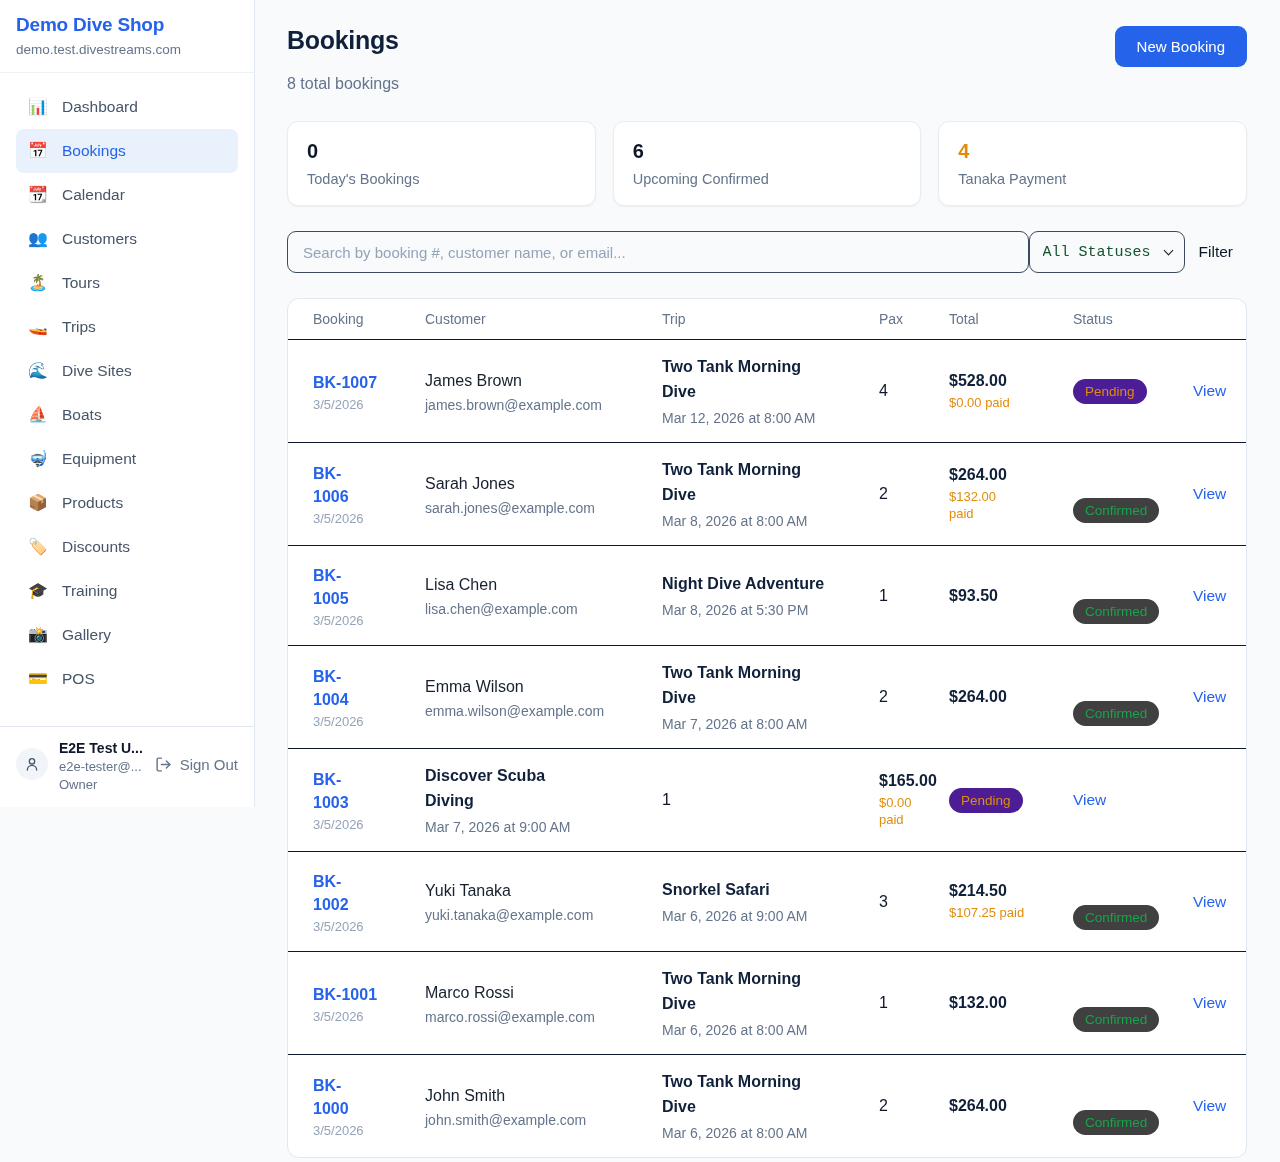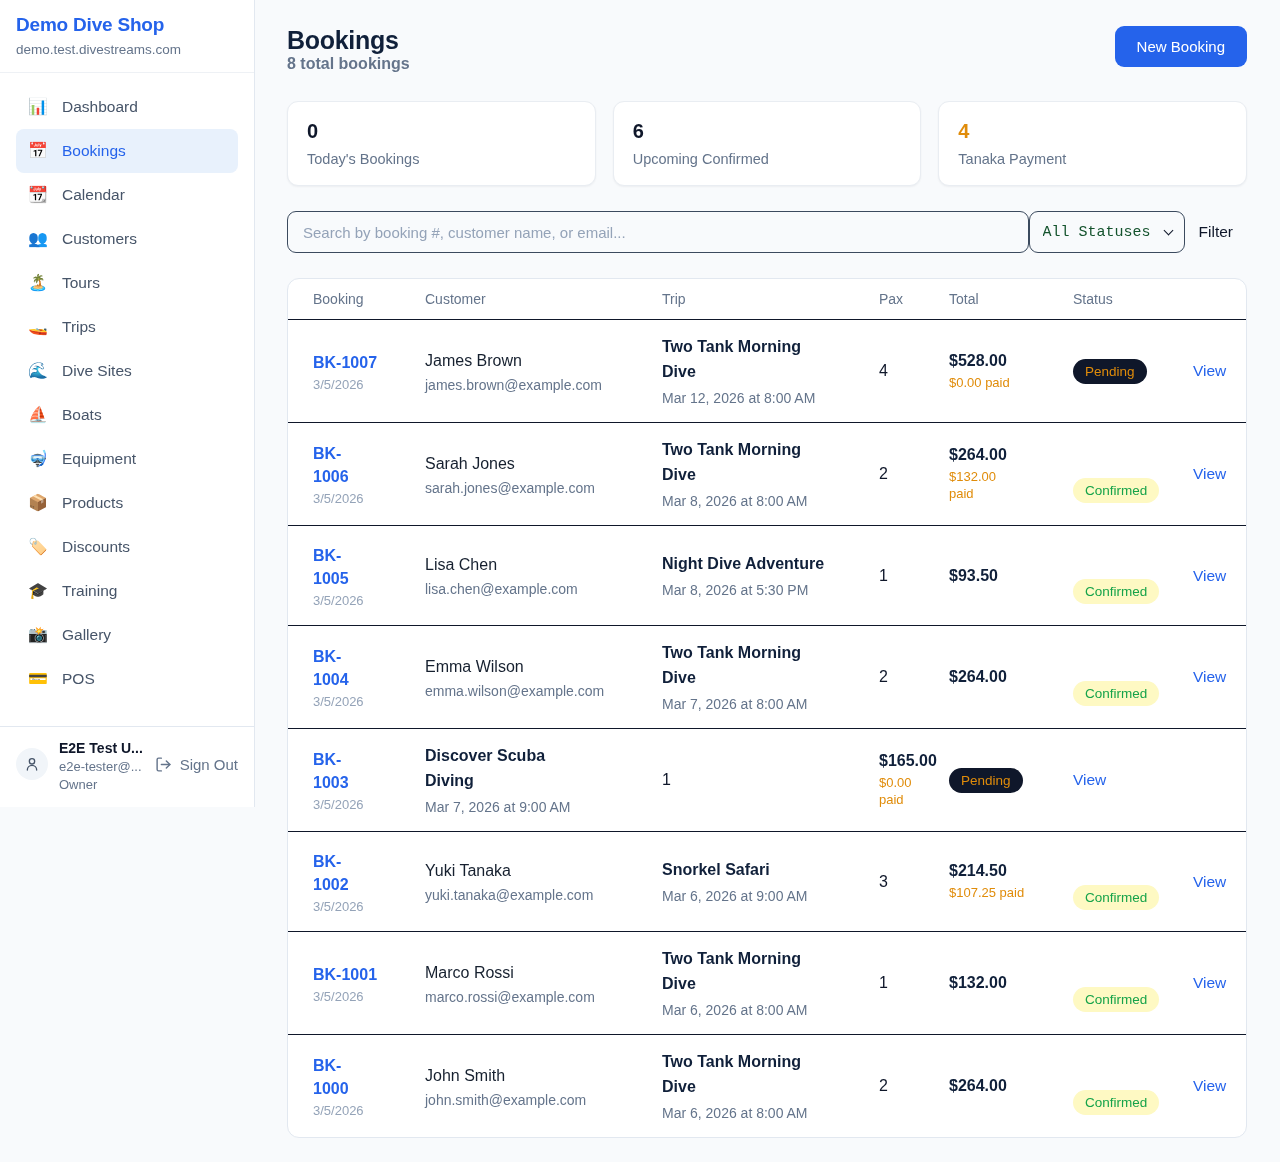--- a/index.html
+++ b/index.html
@@ -18,21 +18,21 @@
   .avatar { width:32px; height:32px; border-radius:50%; background:#f1f5f9; display:flex; align-items:center; justify-content:center; margin-top:8px; flex:0 0 32px; }
   .user-info { flex:1; min-width:0; }
   .user-name { font-size:14px; font-weight:700; color:#0f172a; }
   .user-email, .user-role { font-size:13px; color:#64748b; margin-top:3px; }
   .signout { display:flex; align-items:center; gap:8px; color:#64748b; font-size:15px; margin-top:16px; cursor:pointer; background:none; border:none; font-family:inherit; white-space:nowrap; }
 
   
   .main { margin-left:255px; padding:26px 33px 32px 32px; }
   .header-row { display:flex; justify-content:space-between; align-items:flex-start; }
   .page-title { font-size:25px; font-weight:700; color:#10203a; letter-spacing:-0.3px; }
-  .page-subtitle { font-size:16px; color:#64748b; margin-top:0;font-weight:bold; }
+  .page-subtitle { font-size:16px; color:#64748b; margin-top:20px; }
   .btn-primary { background:#2563eb; color:#ffffff; font-size:15px; font-weight:500; padding:12px 22px; border-radius:9px; border:none; cursor:pointer; font-family:inherit; }
 
   .stats { display:grid; grid-template-columns:1fr 1fr 1fr; gap:17px; margin-top:28px; }
   .stat-card { background:#ffffff; border:1px solid #e9edf2; border-radius:11px; padding:18px 19px; box-shadow:0 1px 2px rgba(15,23,42,.05); }
   .stat-value { font-size:20px; font-weight:700; color:#0f172a; }
   .stat-label { font-size:14.5px; color:#64748b; margin-top:8px; }
 
   .filter-row { display:flex; align-items:center; margin-top:25px; }
   .search-input { flex:1; height:42px; border:1px solid #3b4a5e; border-radius:9px; padding:0 15px; font-size:15px; color:#0f172a; background:transparent; font-family:inherit; outline:none; }
   .search-input::placeholder { color:#94a3b8; }
@@ -51,22 +51,22 @@
   .booking-date { font-size:13px; color:#94a3b8; margin-top:3px; }
   .customer-name { font-size:16px; color:#16202f; line-height:22px; }
   .customer-email { font-size:14px; color:#64748b; margin-top:5px; }
   .cell-customer, .cell-trip, .cell-total { padding-right:14px; }
   .trip-name { font-size:16px; font-weight:600; color:#10203a; line-height:25px; white-space:pre-line; }
   .trip-date { font-size:14px; color:#64748b; margin-top:4px; line-height:20px; }
   .cell-pax { font-size:16px; color:#0f172a; }
   .total-amount { font-size:16px; font-weight:700; color:#10203a; }
   .paid-amount { font-size:13px; color:#e08c0a; margin-top:4px; line-height:17px; white-space:pre-line; }
   .badge { display:inline-block; padding:5px 12px; border-radius:999px; font-size:13.5px; }
-  .badge-pending { background:#0f172a; color:#e08c0a; }
-  .badge-confirmed { background:#fef9c3; color:#16a34a;margin-top:32px; }
+  .badge-pending { background:#4c1d95; color:#e08c0a; }
+  .badge-confirmed { background:#404040; color:#16a34a;margin-top:32px; }
   .view-link { color:#2563eb; font-size:15.5px; font-weight:500; text-decoration:none; cursor:pointer; }
 </style>
 </head>
 <body>
 
 <aside class="sidebar">
   <div class="brand">
     <div class="brand-name">Demo Dive Shop</div>
     <div class="brand-domain">demo.test.divestreams.com</div>
   </div>

